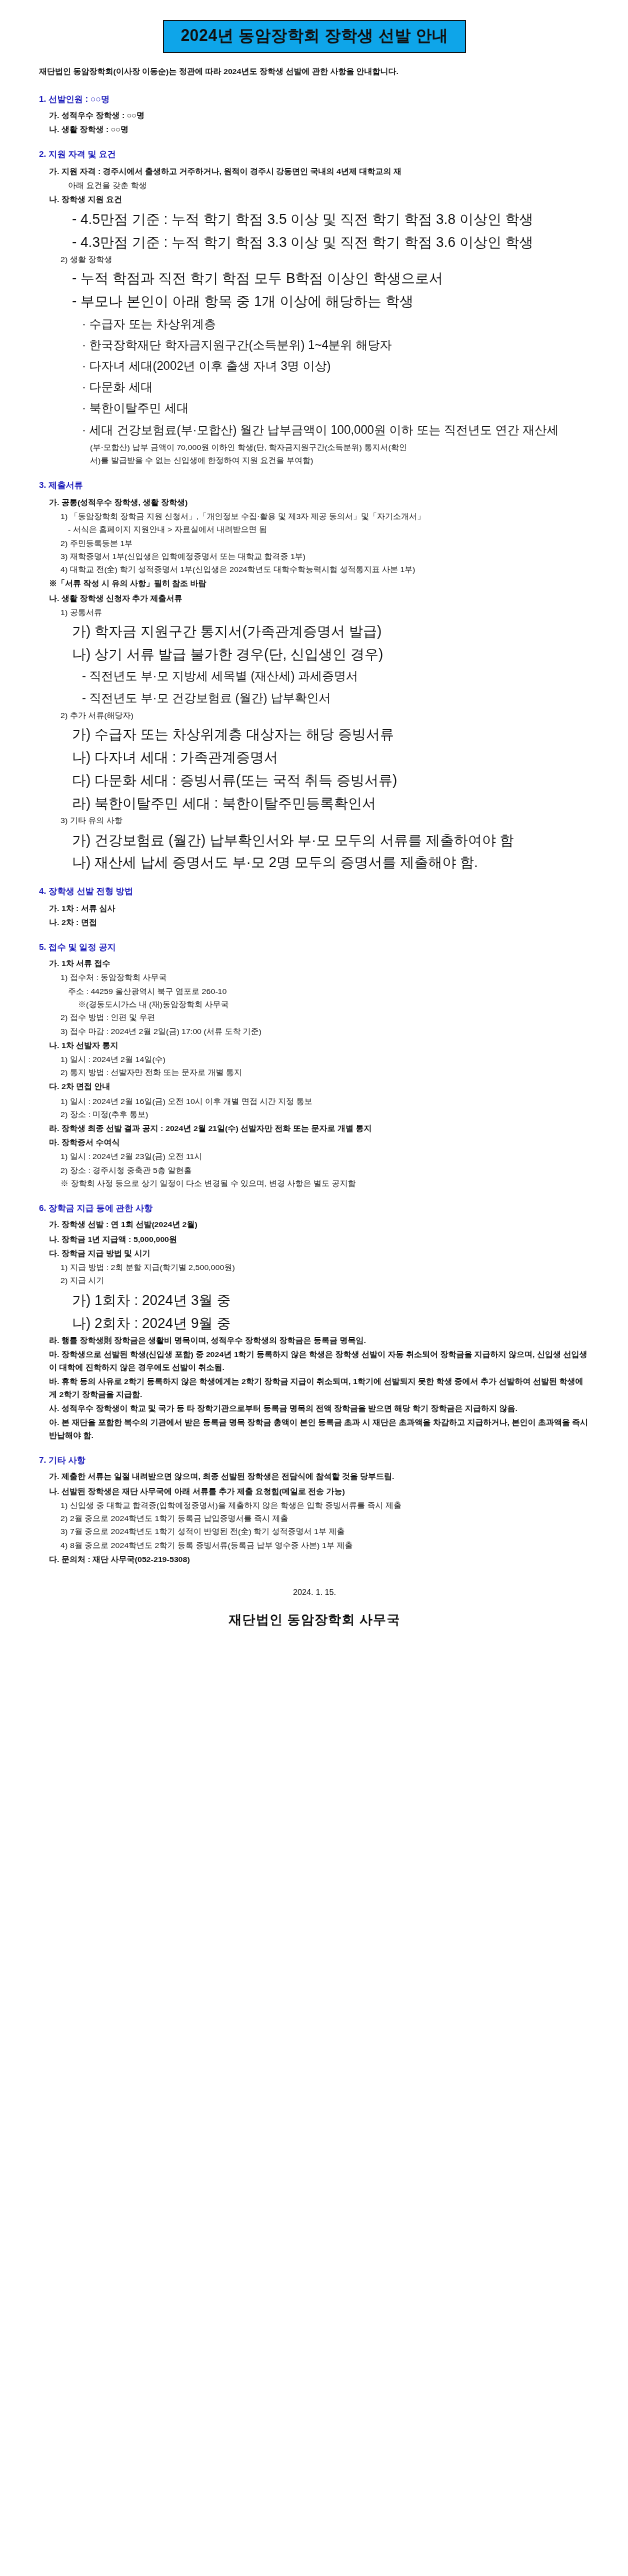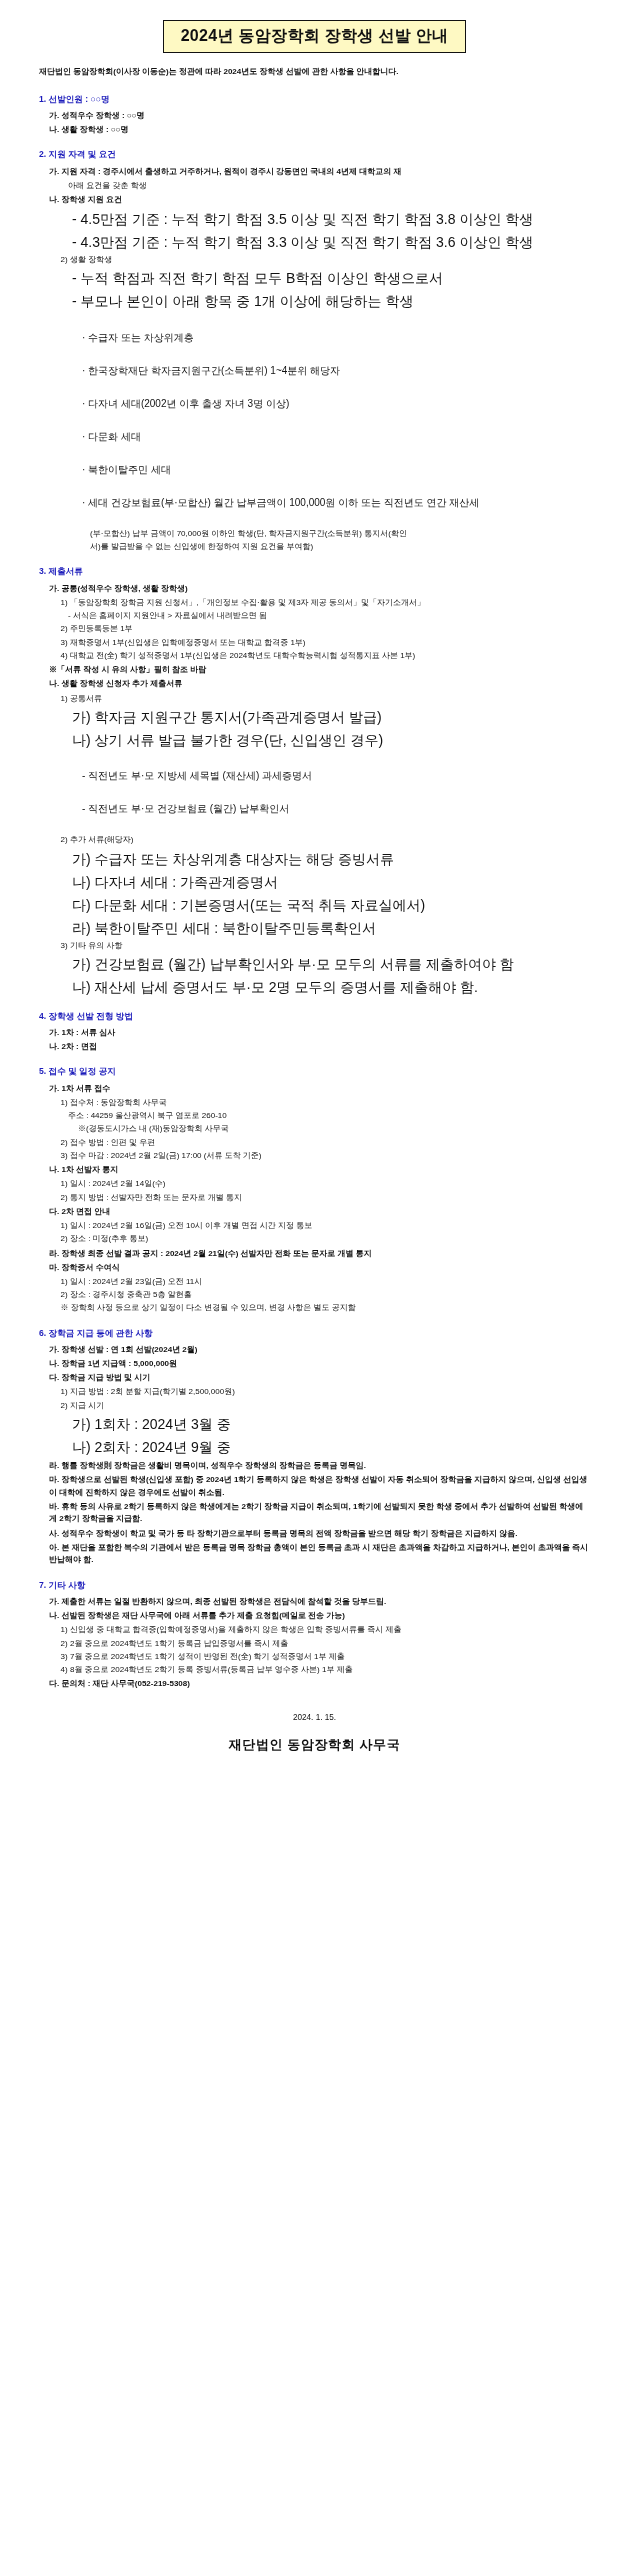--- a/index.html
+++ b/index.html
@@ -22,21 +22,21 @@
     text-align: center;
     margin: 3.8px 0 12.7px 0;
   }
   .doc-title {
     display: inline-block;
     border: 1.3px solid #111111;
     padding: 4.4px 16.5px 5.7px 16.5px;
     font-size: 16px;
     font-weight: bold;
     letter-spacing: 0.3px;
-    background: #fef9c3;
+    background: #0ea5e9;
     color: #111111;
   }
   .intro {
     font-size: 8px;
     line-height: 1.6;
     margin: 2.5px 0 14px 0;
     font-weight: bold;
   }
   .sec {
     margin: 0 0 11.4px 0;
@@ -61,23 +61,23 @@
     margin: 0.6px 0;
     padding-left: 21.6px;
   }
   .lvl-2 {
     font-size: 14px;
     line-height: 1.6;
     margin: 0.6px 0;
     padding-left: 33px;
   }
   .lvl-3 {
-    font-size: 10px;
-    line-height: 1.6;
-    margin: 17px 0;
+    font-size: 12px;
+    line-height: 1.6;
+    margin: 2px 0;
     padding-left: 43px;
   }
   .cont-1 {
     font-size: 8px;
     line-height: 1.6;
     margin: 0.6px 0;
     padding-left: 29px;
   }
   .cont-2 {
     font-size: 8px;
@@ -151,21 +151,21 @@
         <div class="lvl-a">※「서류 작성 시 유의 사항」필히 참조 바람</div>
         <div class="lvl-a">나. 생활 장학생 신청자 추가 제출서류</div>
         <div class="lvl-1">1) 공통서류</div>
         <div class="lvl-2">가) 학자금 지원구간 통지서(가족관계증명서 발급)</div>
         <div class="lvl-2">나) 상기 서류 발급 불가한 경우(단, 신입생인 경우)</div>
         <div class="lvl-3">- 직전년도 부·모 지방세 세목별 (재산세) 과세증명서</div>
         <div class="lvl-3">- 직전년도 부·모 건강보험료 (월간) 납부확인서</div>
         <div class="lvl-1">2) 추가 서류(해당자)</div>
         <div class="lvl-2">가) 수급자 또는 차상위계층 대상자는 해당 증빙서류</div>
         <div class="lvl-2">나) 다자녀 세대 : 가족관계증명서</div>
-        <div class="lvl-2">다) 다문화 세대 : 기본증명서(또는 국적 취득 자료실에서)</div>
+        <div class="lvl-2">다) 다문화 세대 : 증빙서류(또는 국적 취득 증빙서류)</div>
         <div class="lvl-2">라) 북한이탈주민 세대 : 북한이탈주민등록확인서</div>
         <div class="lvl-1">3) 기타 유의 사항</div>
         <div class="lvl-2">가) 건강보험료 (월간) 납부확인서와 부·모 모두의 서류를 제출하여야 함</div>
         <div class="lvl-2">나) 재산세 납세 증명서도 부·모 2명 모두의 증명서를 제출해야 함.</div>
       </div>
       <div class="sec">
         <div class="sec-head">4. 장학생 선발 전형 방법</div>
         <div class="lvl-a">가. 1차 : 서류 심사</div>
         <div class="lvl-a">나. 2차 : 면접</div>
       </div>
@@ -199,21 +199,21 @@
         <div class="lvl-2">가) 1회차 : 2024년 3월 중</div>
         <div class="lvl-2">나) 2회차 : 2024년 9월 중</div>
         <div class="lvl-a">라. 행를 장학생則 장학금은 생활비 명목이며, 성적우수 장학생의 장학금은 등록금 명목임.</div>
         <div class="lvl-a">마. 장학생으로 선발된 학생(신입생 포함) 중 2024년 1학기 등록하지 않은 학생은 장학생 선발이 자동 취소되어 장학금을 지급하지 않으며, 신입생 선입생이 대학에 진학하지 않은 경우에도 선발이 취소됨.</div>
         <div class="lvl-a">바. 휴학 등의 사유로 2학기 등록하지 않은 학생에게는 2학기 장학금 지급이 취소되며, 1학기에 선발되지 못한 학생 중에서 추가 선발하여 선발된 학생에게 2학기 장학금을 지급함.</div>
         <div class="lvl-a">사. 성적우수 장학생이 학교 및 국가 등 타 장학기관으로부터 등록금 명목의 전액 장학금을 받으면 해당 학기 장학금은 지급하지 않음.</div>
         <div class="lvl-a">아. 본 재단을 포함한 복수의 기관에서 받은 등록금 명목 장학금 총액이 본인 등록금 초과 시 재단은 초과액을 차감하고 지급하거나, 본인이 초과액을 즉시 반납해야 함.</div>
       </div>
       <div class="sec">
         <div class="sec-head">7. 기타 사항</div>
-        <div class="lvl-a">가. 제출한 서류는 일절 반환하지 않으며, 최종 선발된 장학생은 전담식에 참석할 것을 당부드림.</div>
+        <div class="lvl-a">가. 제출한 서류는 일절 내려받으면 않으며, 최종 선발된 장학생은 전담식에 참석할 것을 당부드림.</div>
         <div class="lvl-a">나. 선발된 장학생은 재단 사무국에 아래 서류를 추가 제출 요청힘(메일로 전송 가능)</div>
         <div class="lvl-1">1) 신입생 중  대학교 합격증(입학예정증명서)을 제출하지 않은 학생은 입학 증빙서류를 즉시 제출</div>
         <div class="lvl-1">2) 2월 중으로 2024학년도 1학기 등록금 납입증명서를 즉시 제출</div>
         <div class="lvl-1">3) 7월 중으로 2024학년도 1학기 성적이 반영된 전(全) 학기 성적증명서 1부 제출</div>
         <div class="lvl-1">4) 8월 중으로 2024학년도 2학기 등록 증빙서류(등록금 납부 영수증 사본) 1부 제출</div>
         <div class="lvl-a">다. 문의처 : 재단 사무국(052-219-5308)</div>
       </div>
     </div>
 
   <div class="date-line">2024. 1. 15.</div>

